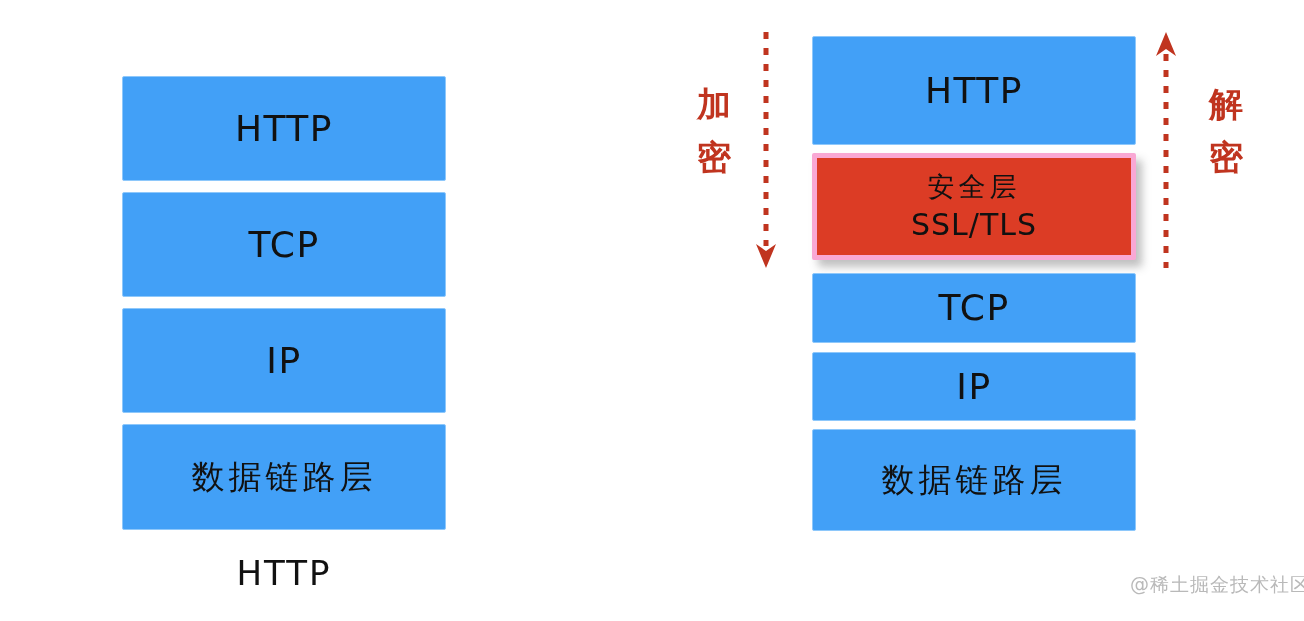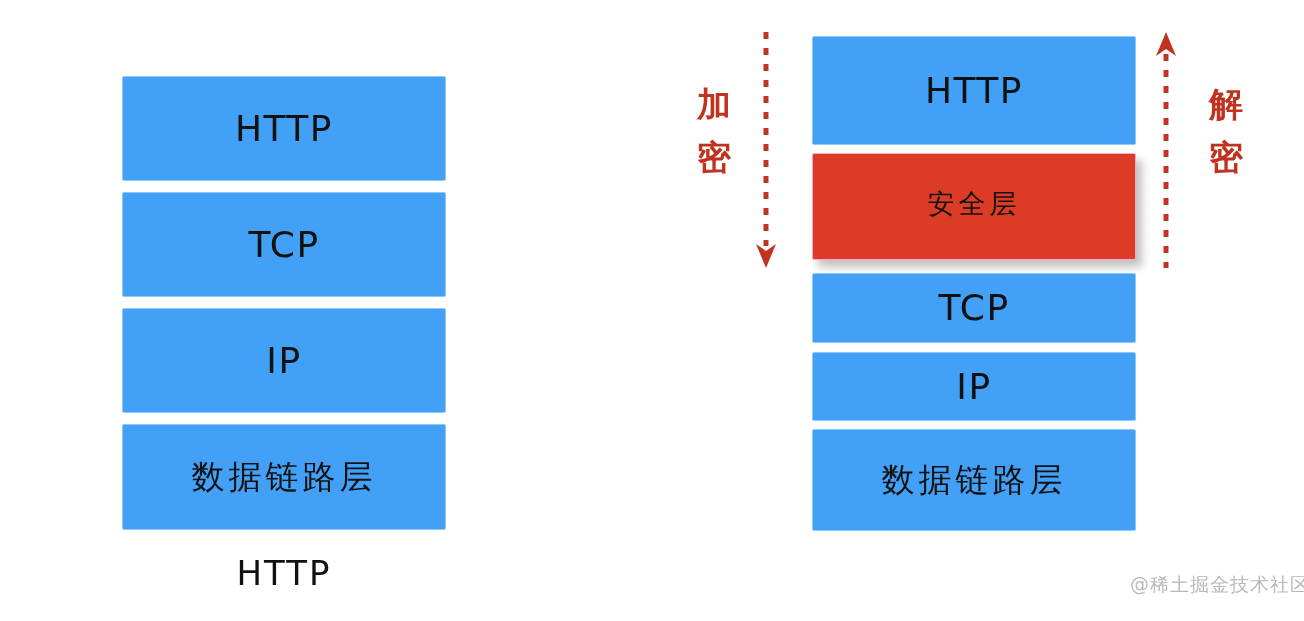--- a/index.html
+++ b/index.html
@@ -32,21 +32,21 @@
     line-height: 1.15;
   }
 
   .proto-box.blue {
     background: #42A0F7;
     border: 1px solid #8ec8fb;
   }
 
   .proto-box.red {
     background: #DC3C25;
-    border: 1px solid #f9a8d4;
+    border: 5px solid #f9a8d4;
     box-shadow: 6px 7px 9px rgba(90, 90, 90, 0.38);
   }
 
   .proto-label {
     color: #111111;
     font-weight: 400;
     letter-spacing: 0.5px;
   }
 
   .proto-label.latin {
@@ -148,20 +148,21 @@
     <line x1="14" y1="4" x2="14" y2="218" stroke="#C0341F" stroke-width="5" stroke-dasharray="7 9" stroke-linecap="butt"></line>
     <path d="M14 240 L4 216 L14 223 L24 216 Z" fill="#C0341F"></path>
   </svg>
 
   <div class="proto-box blue" style="left:812px; top:36px; width:324px; height:109px;">
     <span class="proto-label latin">HTTP</span>
   </div>
 
   <div class="proto-box red" style="left:812px; top:153px; width:324px; height:107px;">
     <span class="proto-label cjk-small">安全层</span>
+    <span class="proto-label latin-small">SSL/TLS</span>
   </div>
 
   <div class="proto-box blue" style="left:812px; top:273px; width:324px; height:70px;">
     <span class="proto-label latin">TCP</span>
   </div>
 
   <div class="proto-box blue" style="left:812px; top:352px; width:324px; height:69px;">
     <span class="proto-label latin">IP</span>
   </div>
 

